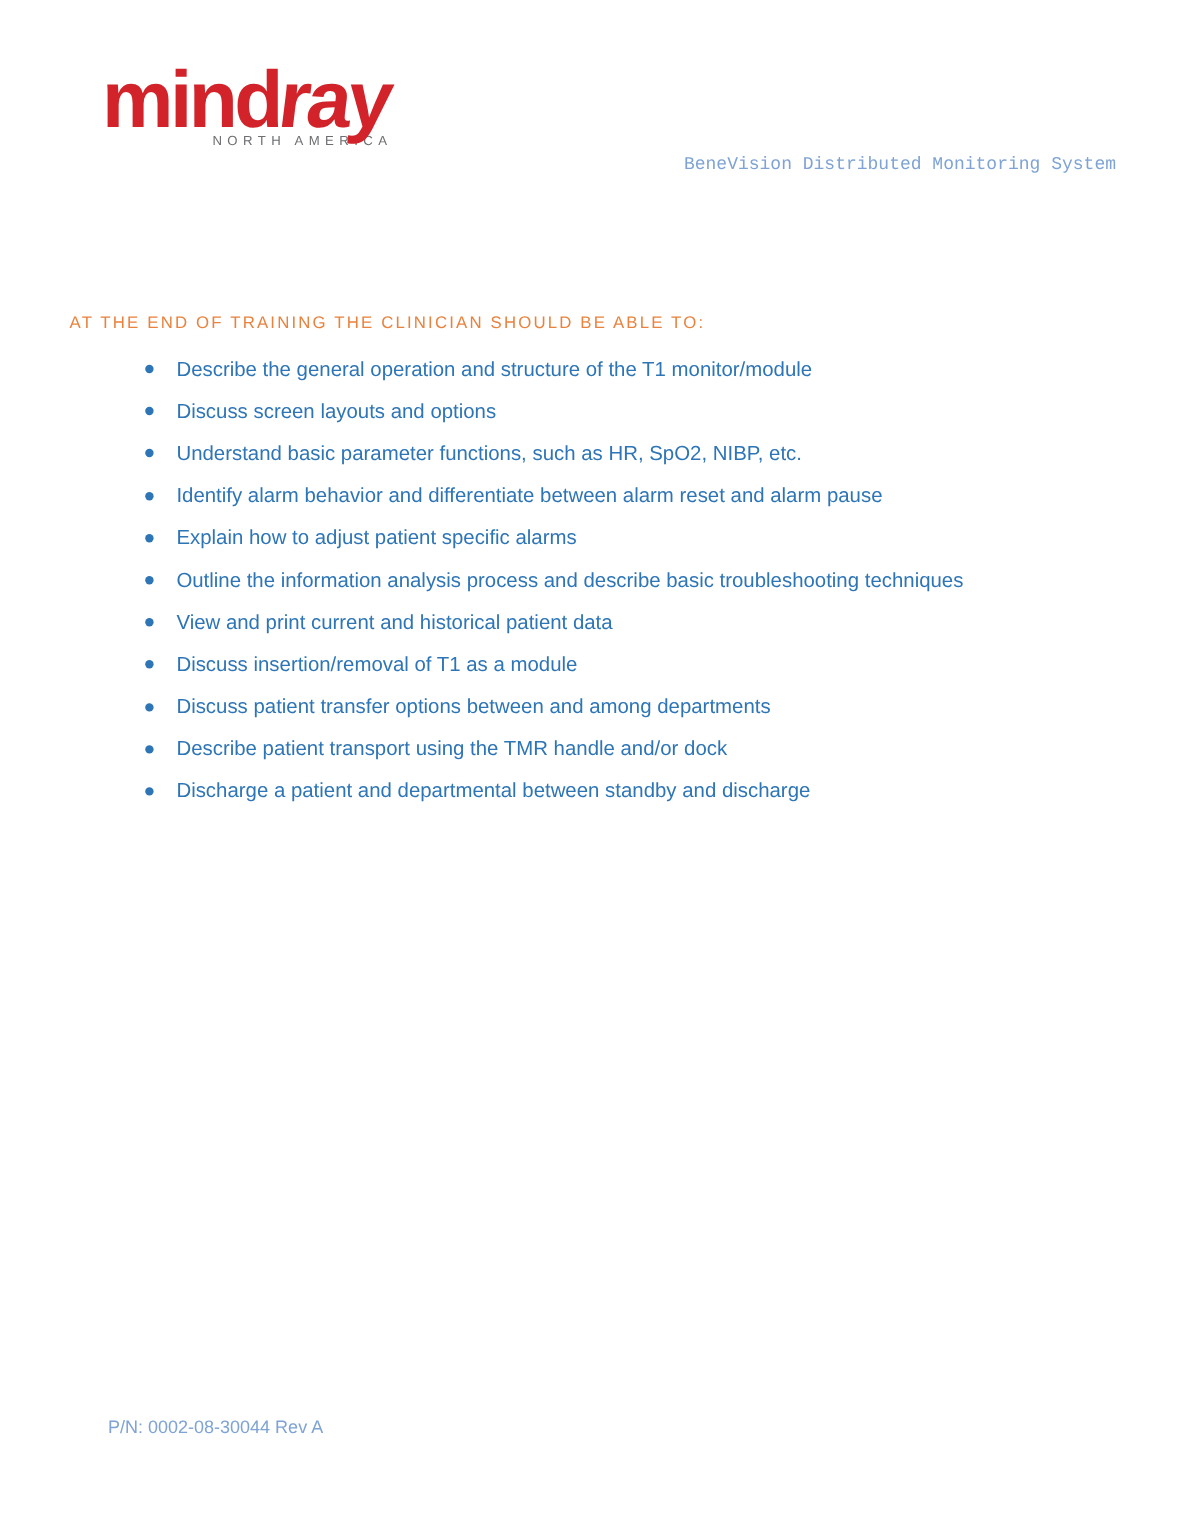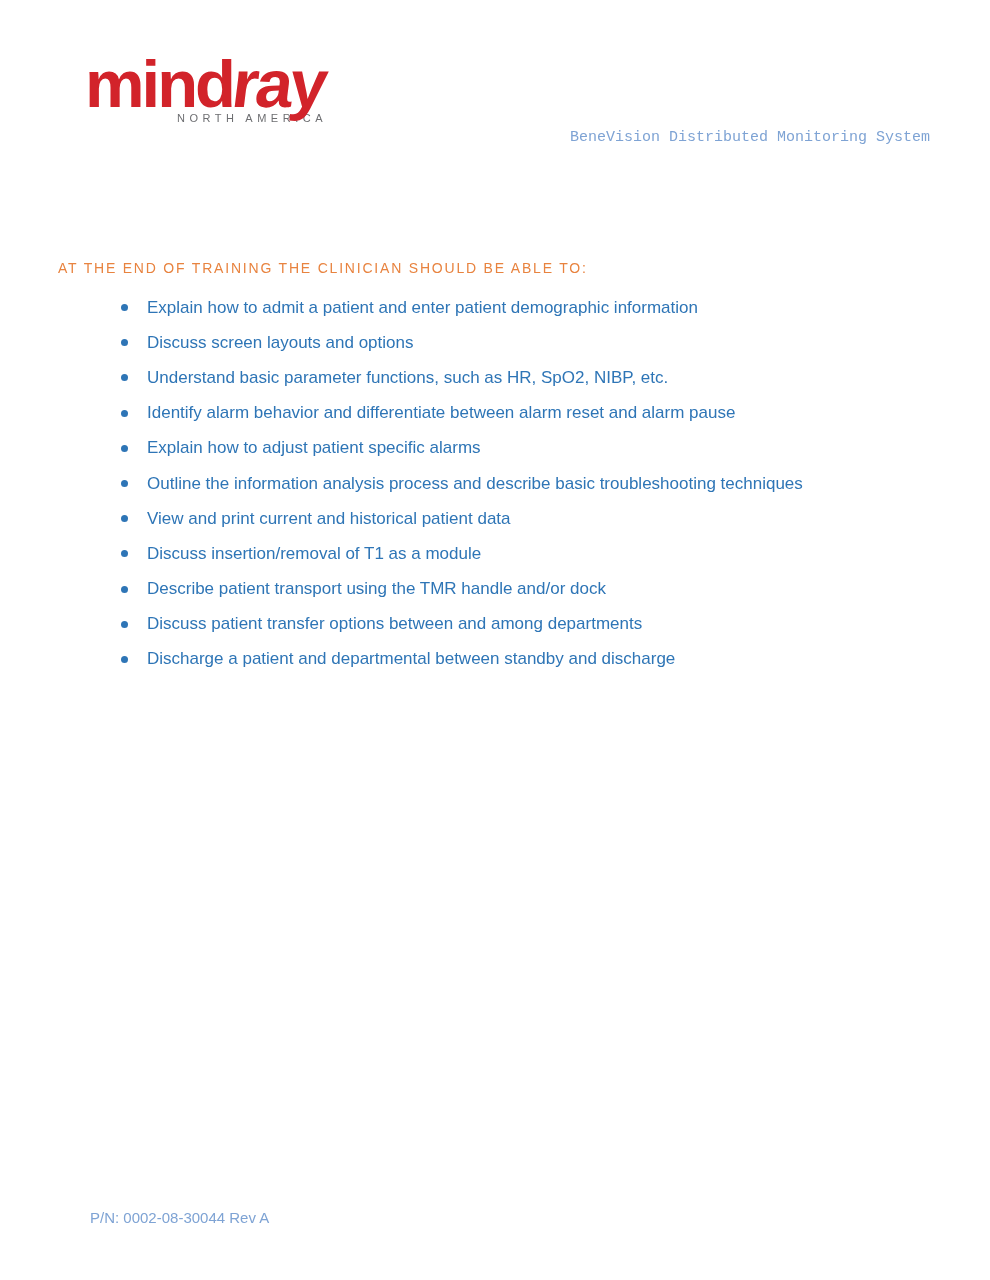--- a/index.html
+++ b/index.html
@@ -95,46 +95,45 @@
   }
 
   
   .doc-footer {
     position: absolute;
     left: 90px;
     top: 1181px;
     color: var(--header-blue, #7EA3D4);
     font-size: 15px;
     white-space: nowrap;
-    margin-top: 28px;
   }
 </style>
 </head>
 <body>
 
 <div class="page">
 
   <div class="logo">
     <div class="logo-wordmark"><span>mind</span><span class="wm-tail">ray</span></div>
     <div class="logo-region">NORTH AMERICA</div>
   </div>
 
   <div class="doc-header">
     <div>BeneVision Distributed Monitoring System</div>
   </div>
 
   <div class="section-heading">AT THE END OF TRAINING THE CLINICIAN SHOULD BE ABLE TO:</div>
 
   <ul class="objectives">
 
-
       <li>
         <span class="bullet-dot"></span>
-        <span class="objective-text">Explain how to admit a patient and enter patient demographic information</span>
+        <span class="objective-text">Describe the general operation and structure of the T1 monitor/module</span>
       </li>
+
 
       <li>
         <span class="bullet-dot"></span>
         <span class="objective-text">Discuss screen layouts and options</span>
       </li>
 
       <li>
         <span class="bullet-dot"></span>
         <span class="objective-text">Understand basic parameter functions, such as HR, SpO2, NIBP, etc.</span>
       </li>
@@ -160,26 +159,26 @@
         <span class="objective-text">View and print current and historical patient data</span>
       </li>
 
       <li>
         <span class="bullet-dot"></span>
         <span class="objective-text">Discuss insertion/removal of T1 as a module</span>
       </li>
 
       <li>
         <span class="bullet-dot"></span>
-        <span class="objective-text">Describe patient transport using the TMR handle and/or dock</span>
+        <span class="objective-text">Discuss patient transfer options between and among departments</span>
       </li>
 
       <li>
         <span class="bullet-dot"></span>
-        <span class="objective-text">Discuss patient transfer options between and among departments</span>
+        <span class="objective-text">Describe patient transport using the TMR handle and/or dock</span>
       </li>
 
       <li>
         <span class="bullet-dot"></span>
         <span class="objective-text">Discharge a patient and departmental between standby and discharge</span>
       </li>
     </ul>
 
   <div class="doc-footer">
     <span>P/N: 0002-08-30044 Rev A</span>

